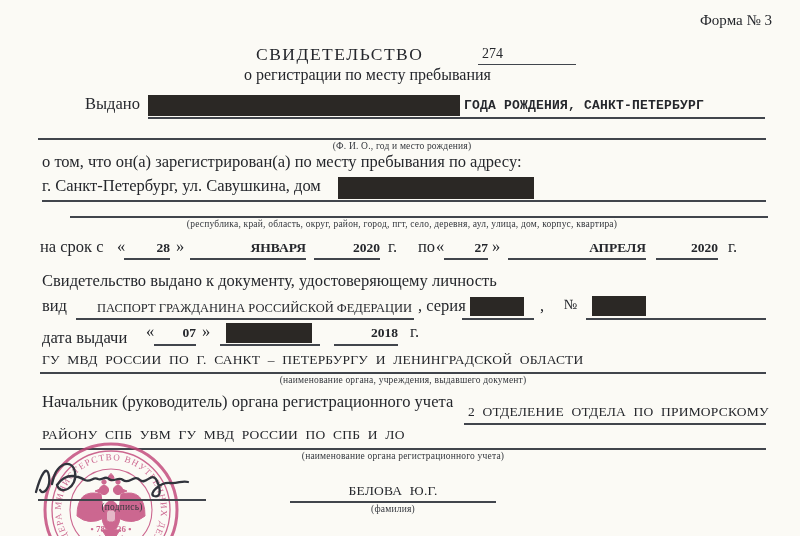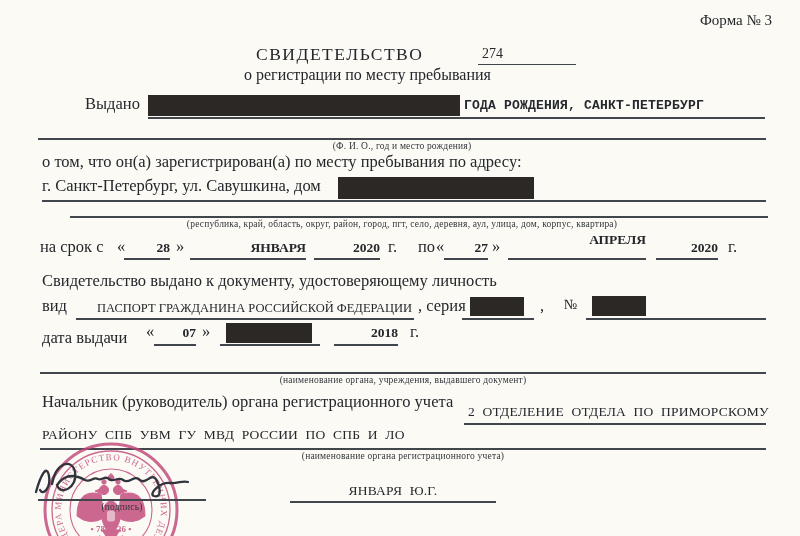--- a/index.html
+++ b/index.html
@@ -57,21 +57,21 @@
   <div class="val-cell bold-val" style="left:190px;top:240px;width:116px;">ЯНВАРЯ</div>
   <div class="rule" style="left:190px;top:258px;width:116px;"></div>
   <div class="val-cell bold-val" style="left:314px;top:240px;width:66px;">2020</div>
   <div class="rule" style="left:314px;top:258px;width:66px;"></div>
   <div class="abs body-text" style="left:388px;top:237px;">г.</div>
   <div class="abs body-text" style="left:418px;top:237px;">по</div>
   <div class="abs body-text" style="left:436px;top:237px;">«</div>
   <div class="val-cell bold-val" style="left:444px;top:240px;width:44px;">27</div>
   <div class="rule" style="left:444px;top:258px;width:44px;"></div>
   <div class="abs body-text" style="left:492px;top:237px;">»</div>
-  <div class="val-cell bold-val" style="left:508px;top:232px;width:138px;">АПРЕЛЯ</div>
+  <div class="val-cell bold-val" style="left:508px;top:240px;width:138px;">АПРЕЛЯ</div>
   <div class="rule" style="left:508px;top:258px;width:138px;"></div>
   <div class="val-cell bold-val" style="left:656px;top:240px;width:62px;">2020</div>
   <div class="rule" style="left:656px;top:258px;width:62px;"></div>
   <div class="abs body-text" style="left:728px;top:237px;">г.</div>
 
   <div class="abs body-text" style="left:42px;top:271px;">Свидетельство выдано к документу, удостоверяющему личность</div>
 
   <div class="abs body-text" style="left:42px;top:296px;">вид</div>
   <div class="val-cell caps-sm" style="left:78px;top:301px;width:334px;">ПАСПОРТ ГРАЖДАНИНА РОССИЙСКОЙ ФЕДЕРАЦИИ</div>
   <div class="rule" style="left:76px;top:318px;width:338px;"></div>
@@ -87,20 +87,21 @@
   <div class="abs body-text" style="left:146px;top:322px;">«</div>
   <div class="val-cell bold-val" style="left:154px;top:325px;width:42px;">07</div>
   <div class="rule" style="left:154px;top:344px;width:42px;"></div>
   <div class="abs body-text" style="left:202px;top:322px;">»</div>
   <div class="redaction" style="left:226px;top:323px;width:86px;height:20px;"></div>
   <div class="rule" style="left:220px;top:344px;width:100px;"></div>
   <div class="val-cell bold-val" style="left:334px;top:325px;width:64px;">2018</div>
   <div class="rule" style="left:334px;top:344px;width:64px;"></div>
   <div class="abs body-text" style="left:410px;top:322px;">г.</div>
 
+  <div class="abs caps" style="left:42px;top:352px;">ГУ МВД РОССИИ ПО Г. САНКТ – ПЕТЕРБУРГУ И ЛЕНИНГРАДСКОЙ ОБЛАСТИ</div>
   <div class="rule" style="left:40px;top:372px;width:726px;"></div>
   <div class="abs caption" style="left:40px;top:375px;width:726px;">(наименование органа, учреждения, выдавшего документ)</div>
 
   <div class="abs body-text" style="left:42px;top:392px;">Начальник (руководитель) органа регистрационного учета</div>
   <div class="abs caps" style="left:468px;top:404px;">2 ОТДЕЛЕНИЕ ОТДЕЛА ПО ПРИМОРСКОМУ</div>
   <div class="rule" style="left:464px;top:423px;width:302px;"></div>
   <div class="abs caps" style="left:42px;top:427px;">РАЙОНУ СПБ УВМ ГУ МВД РОССИИ ПО СПБ И ЛО</div>
   <div class="rule" style="left:40px;top:448px;width:726px;"></div>
   <div class="abs caption" style="left:40px;top:451px;width:726px;">(наименование органа регистрационного учета)</div>
 
@@ -141,16 +142,17 @@
   </div>
 
   <div class="sig-wrap">
     <svg width="175" height="52" viewBox="0 0 175 52">
       <path d="M 6,40 C 11,22 17,12 19,24 C 21,36 13,44 10,38 M 22,32 C 26,10 42,6 45,20 C 48,36 30,44 27,33 C 36,20 48,24 55,28 C 61,31 63,24 68,27 C 72,29 75,23 79,27 C 84,31 88,24 93,28 C 99,33 104,22 110,28 C 116,34 122,18 127,29 C 131,38 131,46 124,44 C 118,42 130,30 140,31 C 148,32 152,28 158,30" fill="none" stroke="#31343c" stroke-width="2.3" stroke-linecap="round"></path>
     </svg>
   </div>
   <div class="rule" style="left:38px;top:499px;width:168px;"></div>
   <div class="abs caption" style="left:38px;top:502px;width:168px;">(подпись)</div>
 
-  <div class="abs caps" style="left:290px;top:483px;width:206px;text-align:center;">ЯНВАРЯ Ю.Г.</div>
+  <div class="abs caps" style="left:290px;top:483px;width:206px;text-align:center;">БЕЛОВА Ю.Г.</div>
   <div class="rule" style="left:290px;top:501px;width:206px;"></div>
+  <div class="abs caption" style="left:290px;top:504px;width:206px;">(фамилия)</div>
 
 </div>
 
 </body></html>

